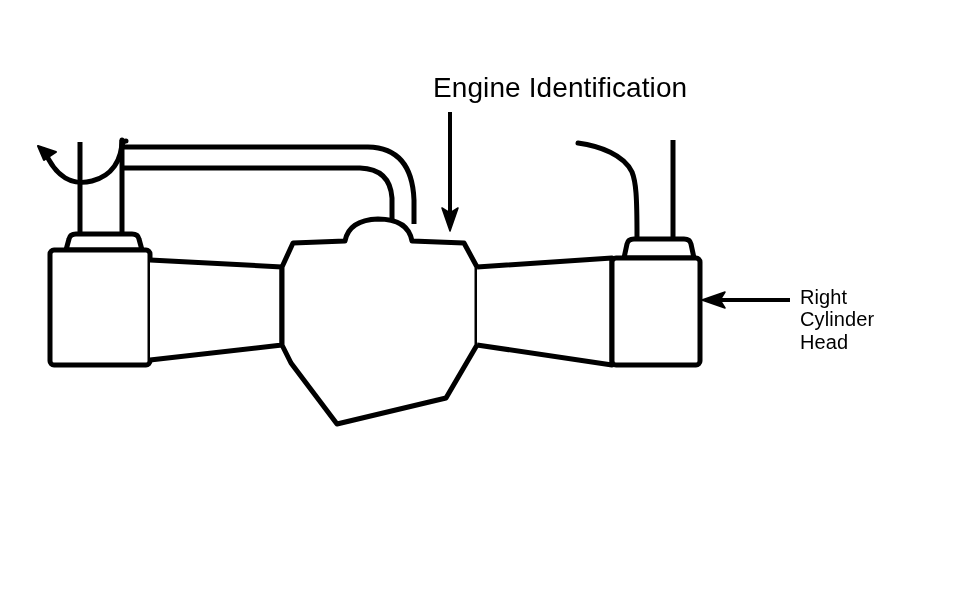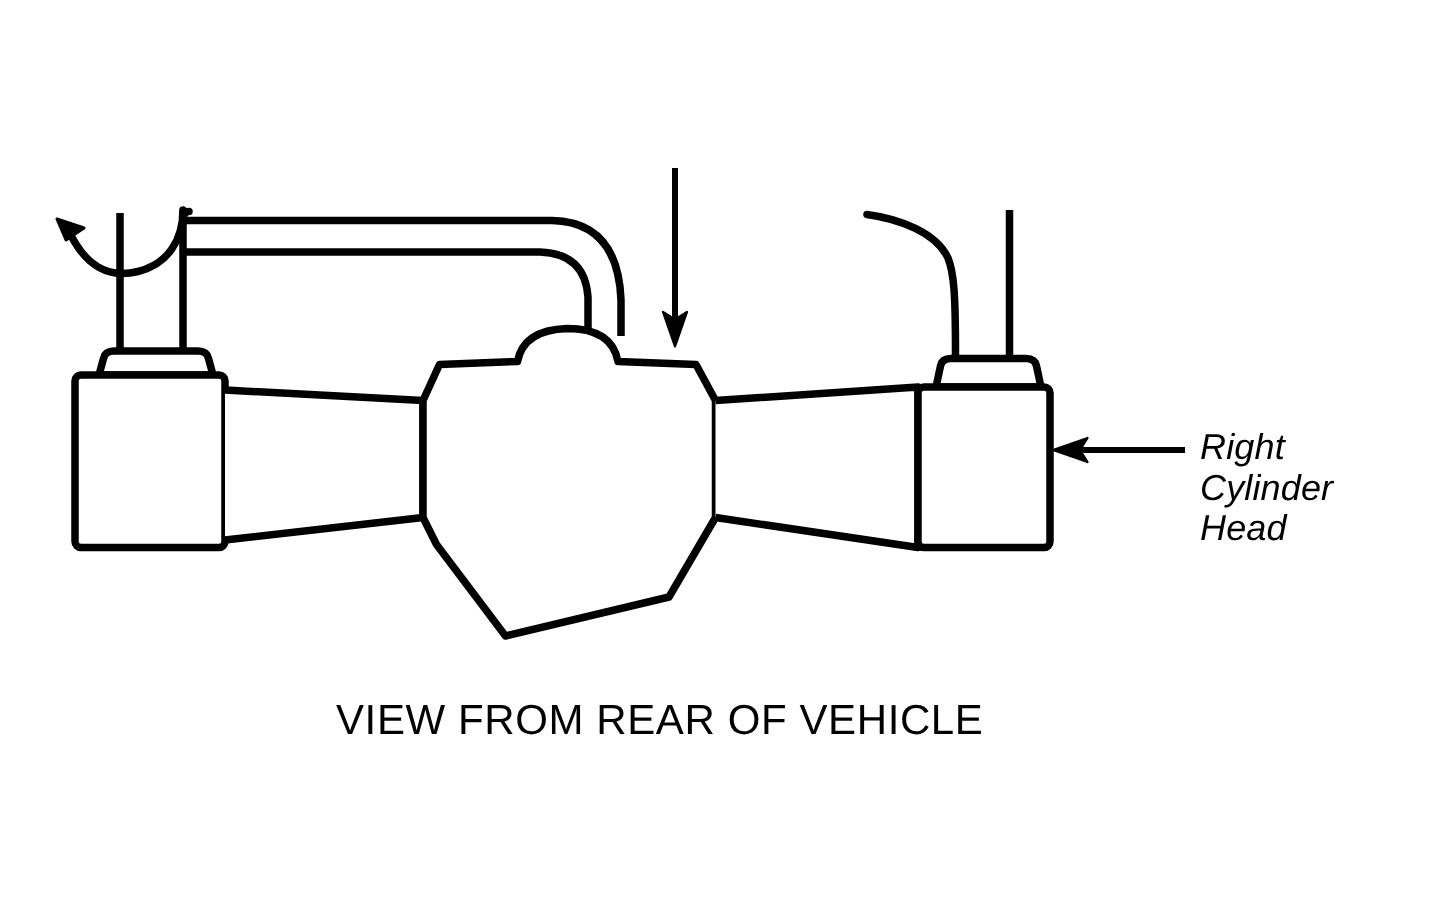--- a/index.html
+++ b/index.html
@@ -35,22 +35,21 @@
     letter-spacing: 0.1px;
   }
   #label-engine-identification {
     left: 433px;
     top: 72px;
     font-size: 28px;
   }
   #label-right-cylinder-head {
     left: 800px;
     top: 286px;
-    font-size: 24px;
-    font-style: italic;
+    font-size: 20px;
   }
   #caption-view-from-rear {
     left: 224px;
     top: 464px;
     font-size: 28px;
     letter-spacing: 0.4px;
   }
   #figure-code {
     left: 50px;
     top: 512px;
@@ -123,21 +122,21 @@
       <path d="M 450 231 L 442 208 L 450 213 L 458 208 Z" fill="#000" stroke="#000" stroke-width="1.5" stroke-linejoin="round"></path>
     </g>
 
     <g>
       <path d="M 790 300 L 720 300" fill="none" stroke="#000" stroke-width="4"></path>
       <path d="M 702 300 L 725 292 L 720 300 L 725 308 Z" fill="#000" stroke="#000" stroke-width="1.5" stroke-linejoin="round"></path>
     </g>
 
   </svg>
 
+  <div class="lbl" id="label-engine-identification">Engine Identification</div>
 
   <div class="lbl" id="label-right-cylinder-head">Right
 Cylinder
 Head</div>
 
-  <div class="lbl" id="caption-view-from-rear">VIEW FROM REAR OF VEHICLE</div>
 
 
 </div>
 
 </body></html>

